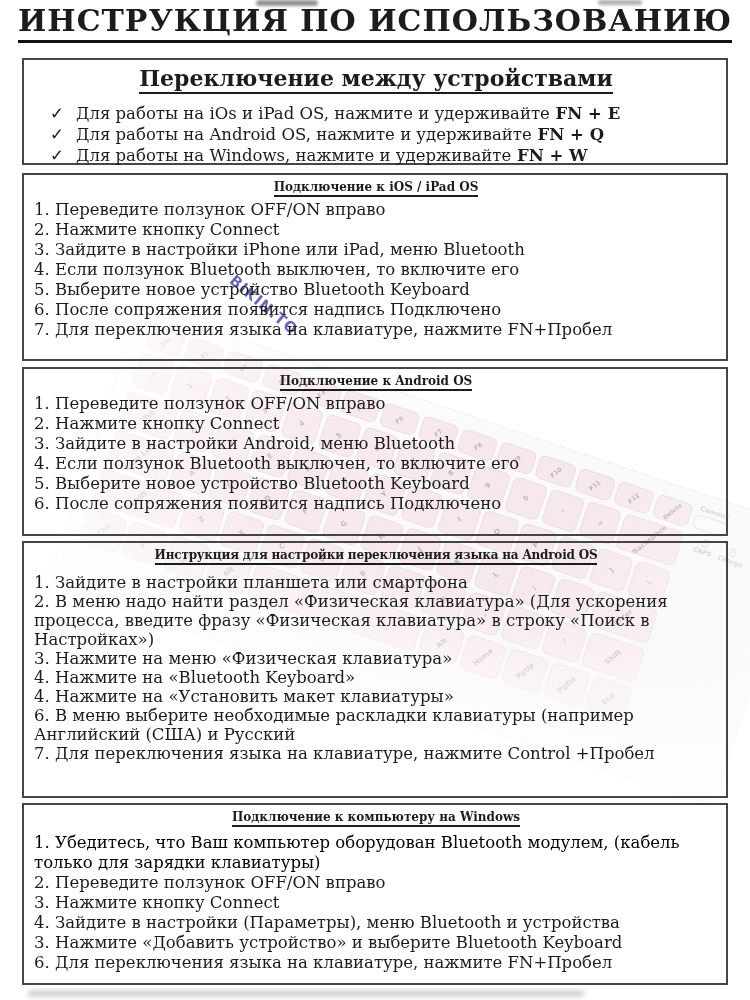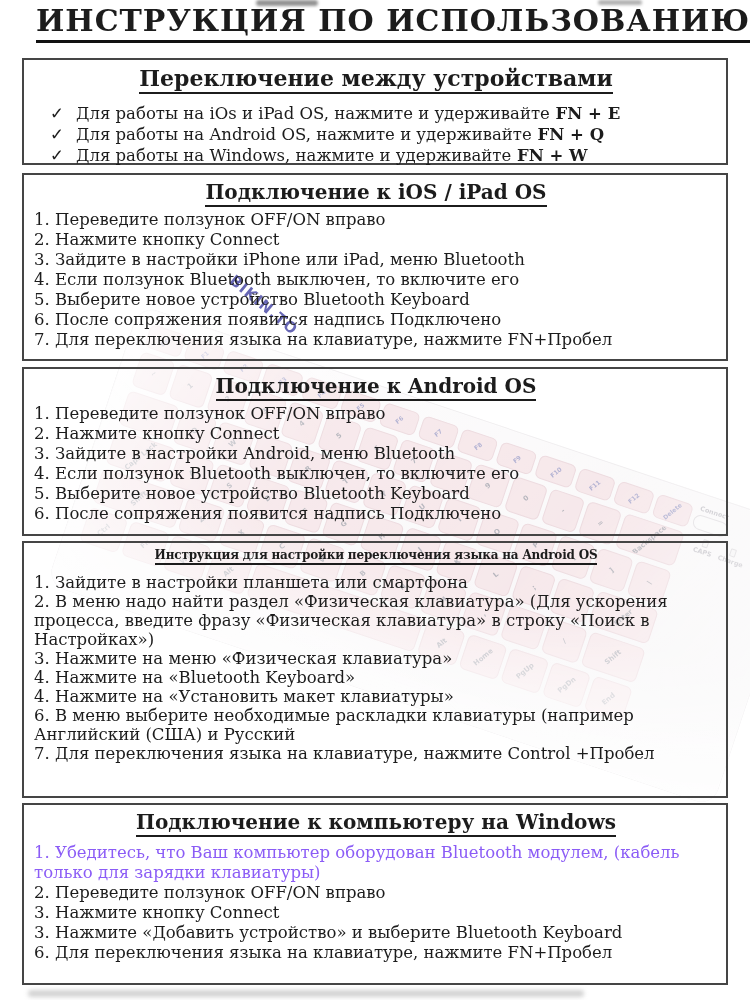--- a/index.html
+++ b/index.html
@@ -35,44 +35,44 @@
        color:#3d3da0;font:bold 15px "DejaVu Sans",sans-serif;letter-spacing:1px;opacity:.78;}
 
   
   .smudge{position:absolute;background:#3a3a3a;filter:blur(1.5px);border-radius:3px;z-index:3;}
   .smudge.s1{left:256px;top:0;width:62px;height:6px;opacity:.55;}
   .smudge.s2{left:598px;top:0;width:44px;height:5px;opacity:.4;}
   .smudge.bottom{left:28px;top:990px;width:556px;height:7px;background:#a8a8a8;opacity:.5;filter:blur(2px);}
 
   
   .content{position:absolute;inset:0;z-index:2;}
-  .title{position:absolute;top:4px;left:0;right:0;text-align:right;}
+  .title{position:absolute;top:4px;left:0;right:0;text-align:center;}
   .title span{display:inline-block;font-weight:bold;font-size:30px;letter-spacing:1px;
        border-bottom:3px solid #111;padding-bottom:3px;line-height:1.1;}
   .box{position:absolute;left:22px;width:706px;border:2px solid #454545;background:transparent;
        padding:5px 8px 0 10px;box-sizing:border-box;}
-  .box-h{text-align:center;font-weight:bold;font-size:20px;line-height:1.25;}
+  .box-h{text-align:center;font-weight:bold;font-size:12px;line-height:1.25;}
   .box-h span{border-bottom:2px solid #1c1c1c;padding-bottom:1px;}
   .items{margin-top:5px;}
   .li{font-size:16.5px;line-height:20px;}
   .box1{top:58px;height:107px;}
   .box1 .box-h{font-size:22px;}
   .box1 .items{margin-top:10px;}
   .chk-row{display:flex;font-size:16.5px;line-height:21px;}
   .check{font-family:"DejaVu Sans",sans-serif;width:26px;padding-left:16px;flex:0 0 auto;}
   .combo{margin-left:.35em;font-weight:bold;}
   .box2{top:173px;height:188px;}
   .box3{top:367px;height:169px;}
   .box4{top:541px;height:257px;}
   .box4 .box-h{font-size:12px;letter-spacing:-.2px;white-space:nowrap;}
   .box4 .items{margin-top:10px;}
   .box4 .li{line-height:19px;}
   .box5{top:803px;height:182px;}
   .box5 .items{margin-top:8px;}
-  .li.red{color:#8b5cf6;}
+  .li.red{color:#000000;}
 </style>
 </head>
 <body>
 
 <div class="page">
 
   <div class="kb-layer">
     <div class="kb">
       <div class="kb-keys">
           <div class="kb-row fnrow">
@@ -413,19 +413,20 @@
         <div class="li">7. Для переключения языка на клавиатуре, нажмите Control +Пробел</div>
       </div>
     </section>
 
     <section class="box box5">
       <div class="box-h"><span>Подключение к компьютеру на Windows</span></div>
       <div class="items">
         <div class="li red">1. Убедитесь, что Ваш компьютер оборудован Bluetooth модулем, (кабель только для зарядки клавиатуры)</div>
         <div class="li">2. Переведите ползунок OFF/ON вправо</div>
         <div class="li">3. Нажмите кнопку Connect</div>
+        <div class="li">4. Зайдите в настройки (Параметры), меню Bluetooth и устройства</div>
         <div class="li">3. Нажмите «Добавить устройство» и выберите Bluetooth Keyboard</div>
         <div class="li">6. Для переключения языка на клавиатуре, нажмите FN+Пробел</div>
       </div>
     </section>
 
   </div>
 </div>
 
 </body></html>

